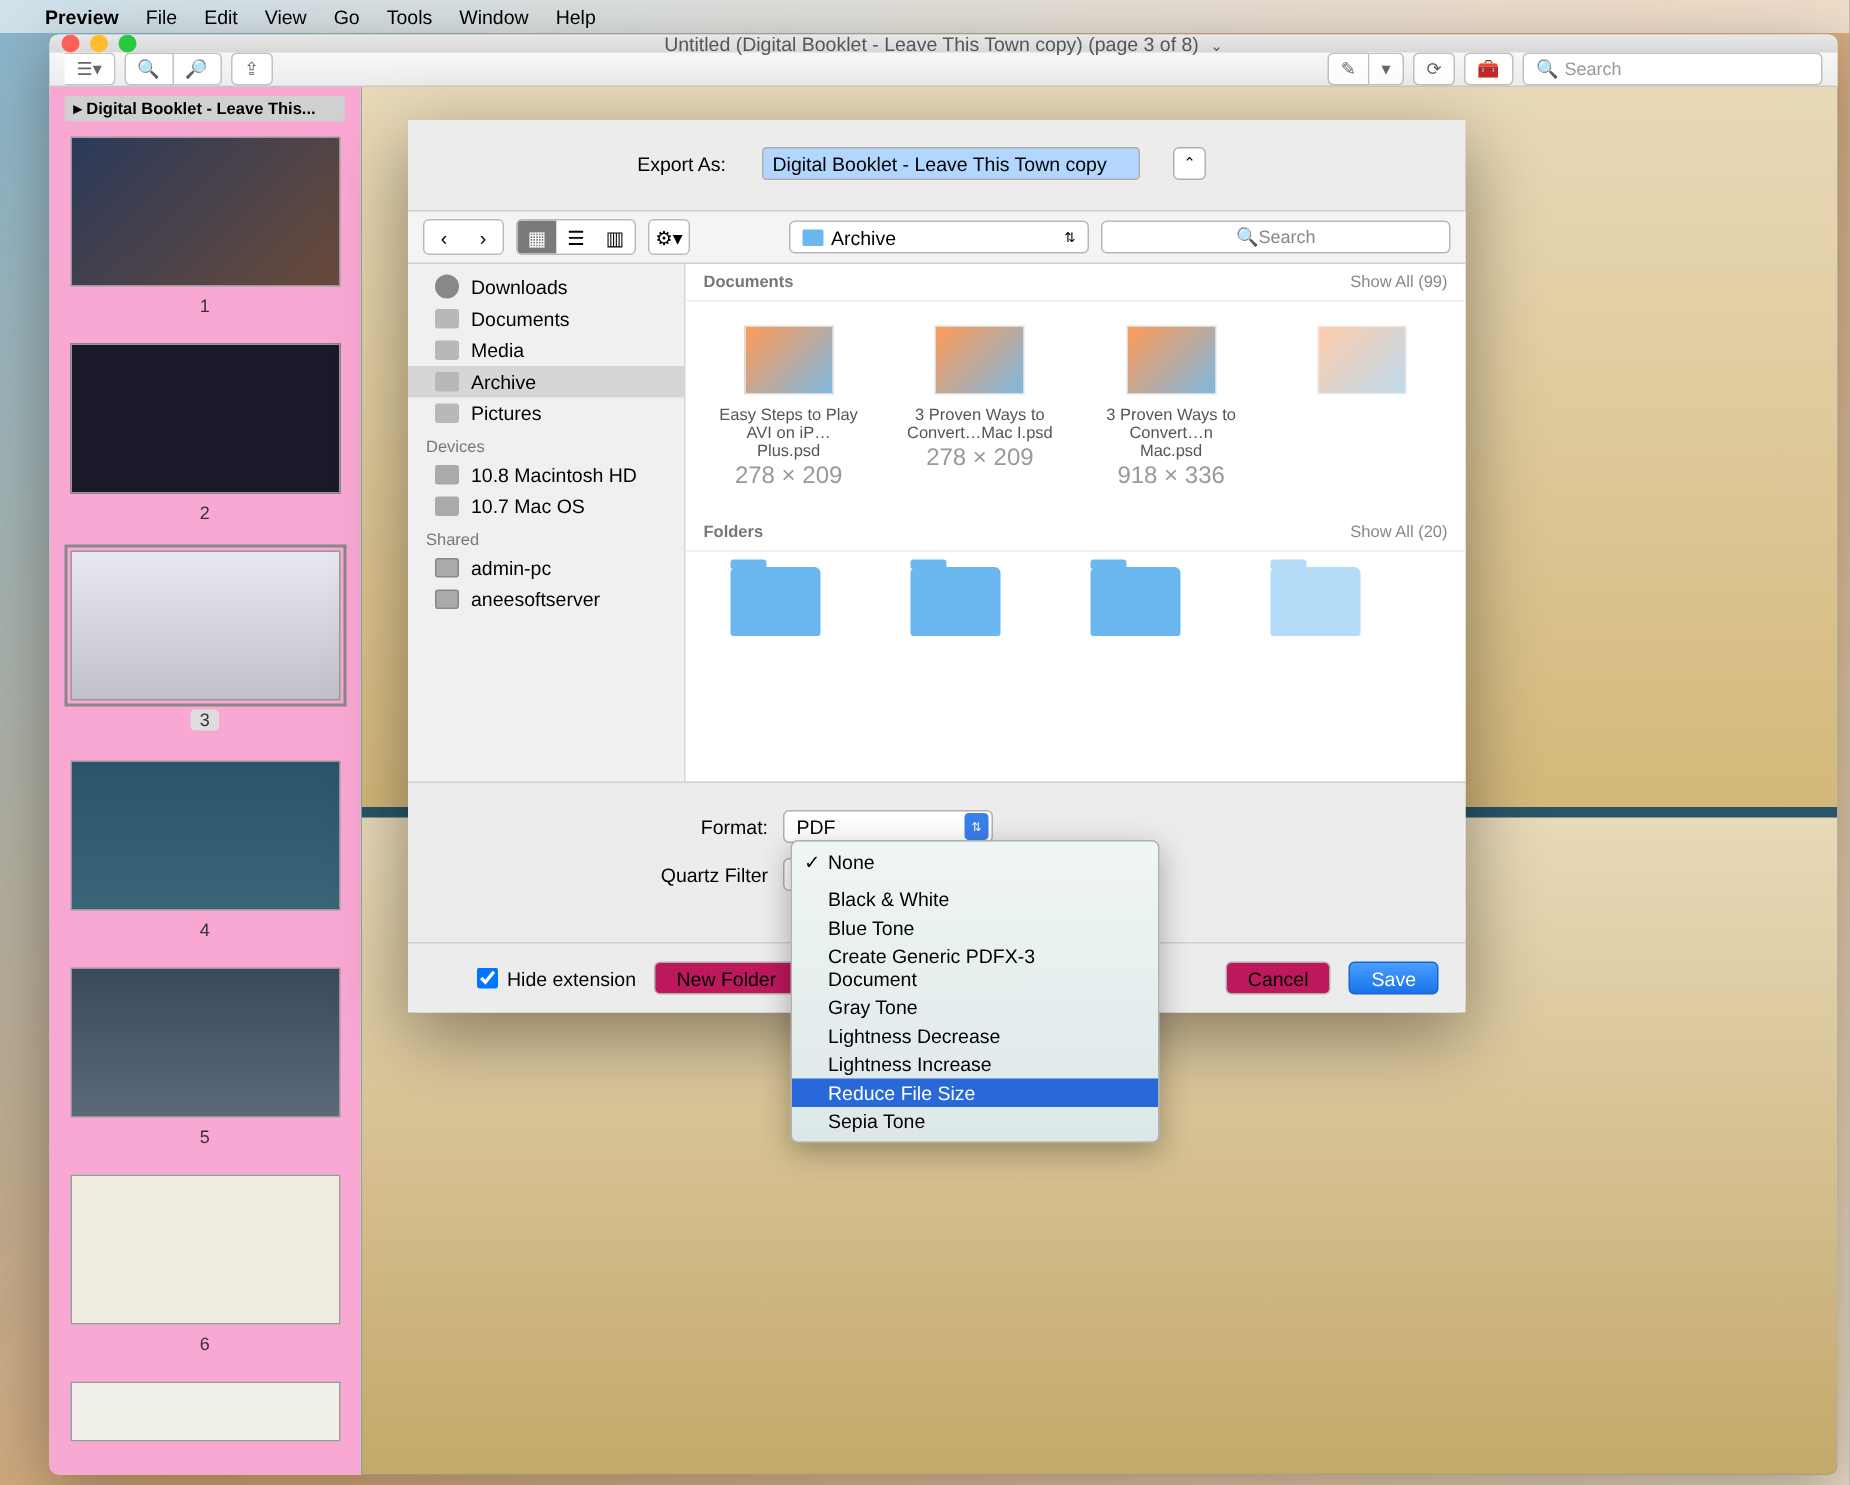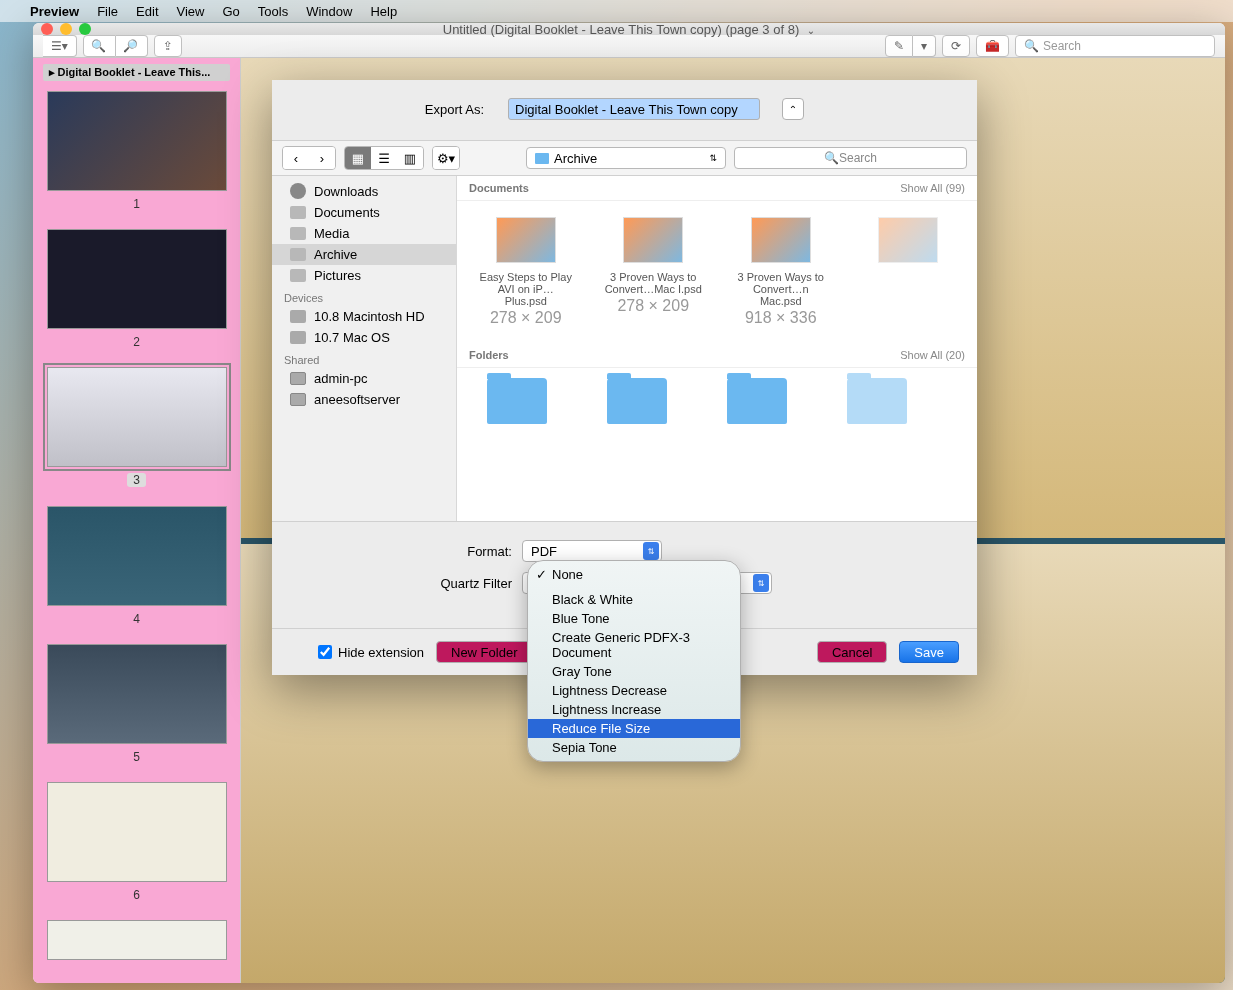--- a/index.html
+++ b/index.html
@@ -93,21 +93,21 @@
 .select { height: 22px; border: 1px solid #b0b0b0; border-radius: 4px; background: #fff; font-size: 13px; padding: 0 8px; display: flex; align-items: center; justify-content: space-between; }
 .select .arr { width: 16px; height: 18px; background: #3b7fec; border-radius: 3px; display: flex; align-items: center; justify-content: center; color: #fff; font-size: 8px; margin-right: -6px; }
 
 .dlg-buttons { border-top: 1px solid #d0d0d0; padding: 12px 18px; display: flex; align-items: center; gap: 12px; }
 .chk { display: flex; align-items: center; gap: 6px; font-size: 13px; padding-left: 28px; }
 .chk input { width: 14px; height: 14px; }
 .btn { height: 22px; padding: 0 14px; border: 1px solid #b0b0b0; border-radius: 4px; background: #be185d; font-size: 13px; display: flex; align-items: center; }
 .btn.primary { background: linear-gradient(#4a9eff,#1873e8); color: #fff; border-color: #1865cc; }
 
 
-.dropdown { position: absolute; left: 527px; top: 560px; width: 214px; background: linear-gradient(#f0f5f5,#dce8e8); border: 1px solid #b0b0b0; border-radius: 16px; box-shadow: 0 6px 20px rgba(0,0,0,0.3); z-index: 100; padding: 4px 0; font-size: 13px; }
+.dropdown { position: absolute; left: 527px; top: 560px; width: 246px; background: linear-gradient(#f0f5f5,#dce8e8); border: 1px solid #b0b0b0; border-radius: 5px; box-shadow: 0 6px 20px rgba(0,0,0,0.3); z-index: 100; padding: 4px 0; font-size: 13px; }
 .dd-item { padding: 2px 20px 2px 24px; position: relative; }
 .dd-item.checked::before { content: '✓'; position: absolute; left: 8px; }
 .dd-item.hl { background: #2968d8; color: #fff; }
 
 
 .t1 { background: linear-gradient(135deg,#2a3a5a,#6a4a3a); }
 .t2 { background: #1a1a2a; }
 .t3 { background: linear-gradient(#e8e8f0,#c0c0c8); }
 .t4 { background: linear-gradient(#2a5568,#3a6578); }
 .t5 { background: linear-gradient(#3a4a5a,#5a6a7a); }

